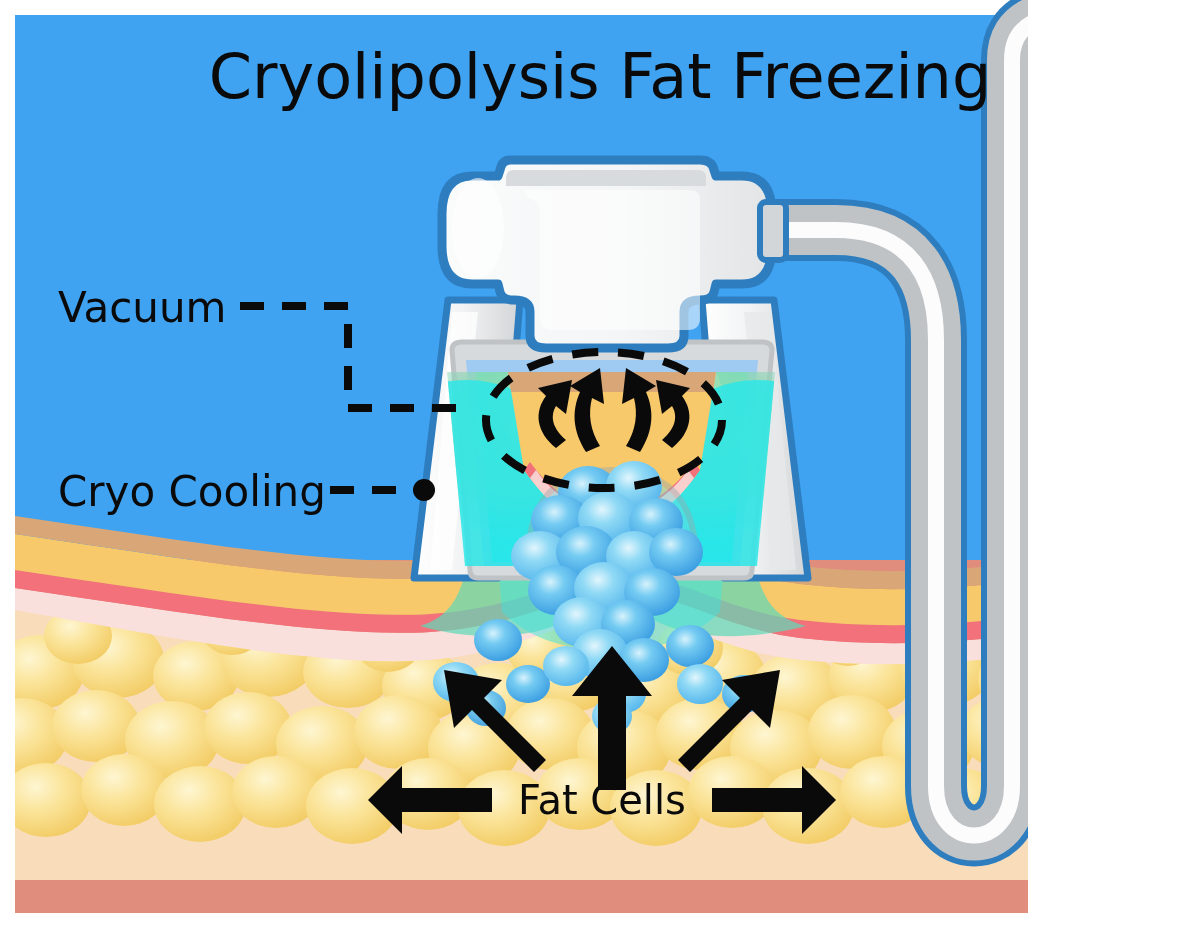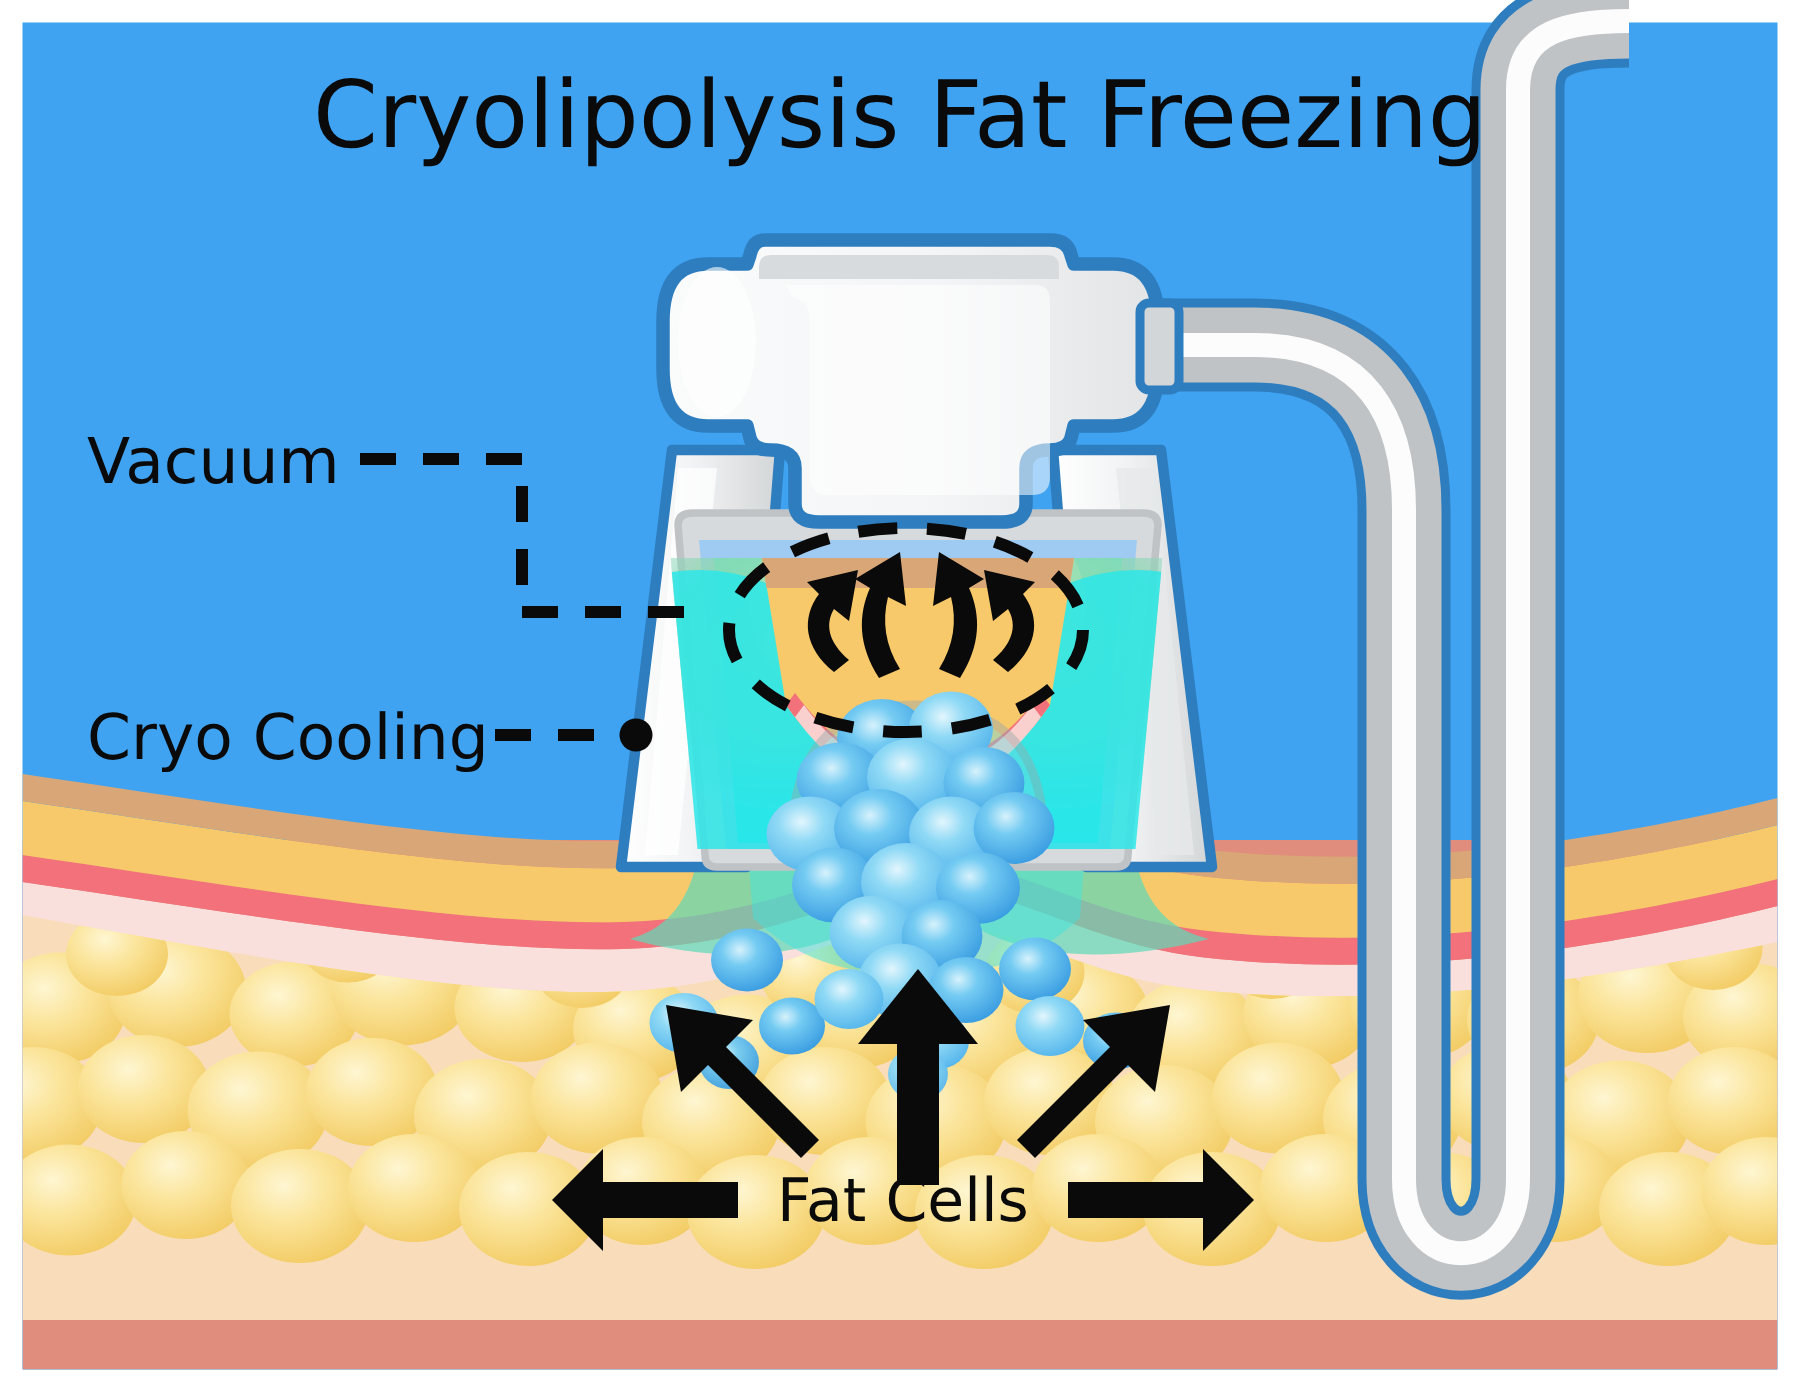--- a/index.html
+++ b/index.html
@@ -6,21 +6,21 @@
   html, body {
     margin: 0;
     padding: 0;
     background: #ffffff;
   }
   body {
     font-family: "Liberation Sans", "DejaVu Sans", sans-serif;
   }
   #stage {
     position: relative;
-    width: 1200px;
+    width: 1028px;
     height: 928px;
     background: #ffffff;
     overflow: hidden;
   }
   #figure-svg {
     display: block;
     width: 1200px;
     height: 928px;
   }
   .ttl {

